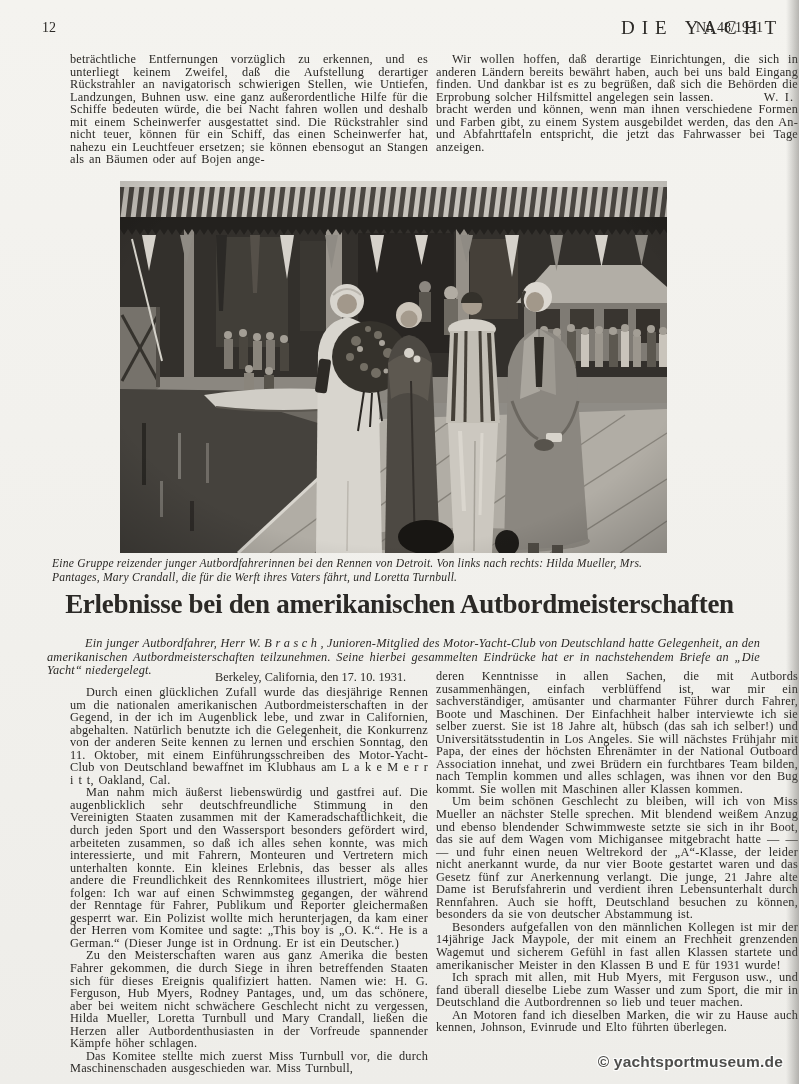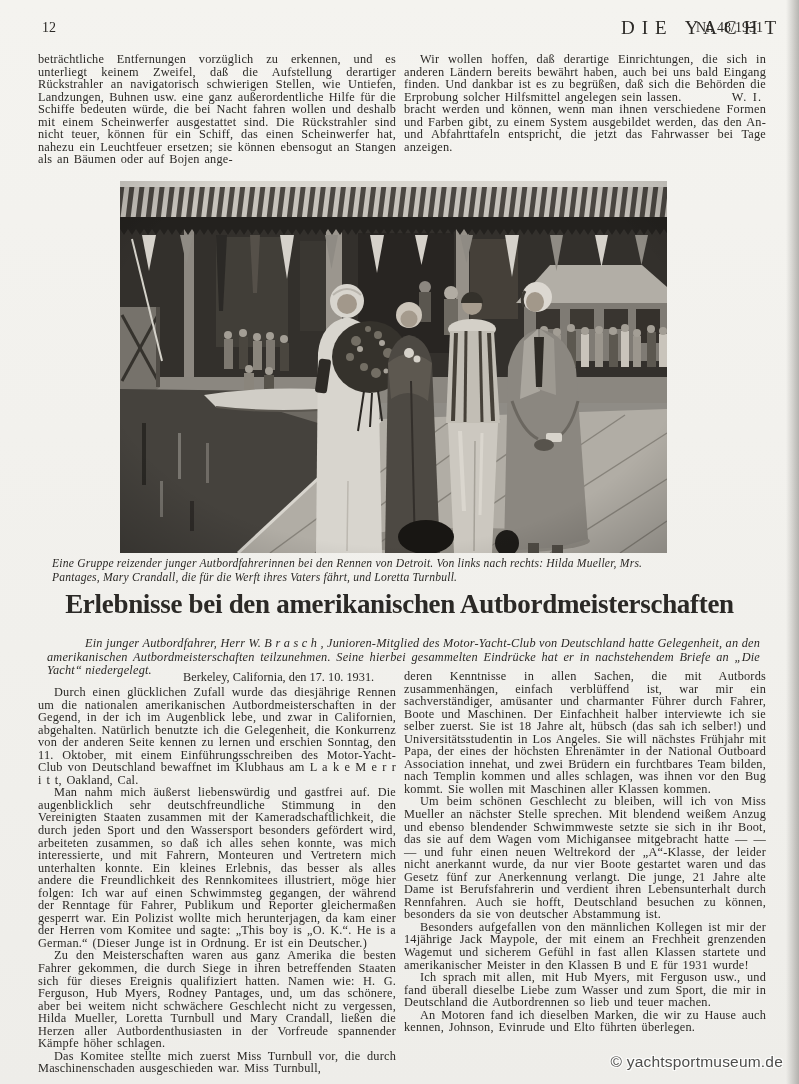--- a/index.html
+++ b/index.html
@@ -11,21 +11,21 @@
   .page::after {
     content:""; position:absolute; top:0; right:0; width:13px; height:100%;
     background:linear-gradient(to right, rgba(90,88,84,0), rgba(90,88,84,0.40));
     pointer-events:none;
   }
   .pnum  { position:absolute; left:42px;  top:20px; font-size:14px; }
   .ptitle{ position:absolute; left:0; right:16px; top:17px; text-align:right;
            font-size:19px; letter-spacing:7px; }
   .pissue{ position:absolute; right:36px; top:20px; font-size:14px;margin-left:24px; }
 
-  .col { position:absolute; }
+  .col { position:absolute;margin-left:32px; }
   .topleft  { left:38px;  top:53px; width:358px; }
   .topright { left:404px; top:53px; width:362px; }
   p.just { margin:0; text-align:justify; font-size:12.3px; line-height:12.55px;
            letter-spacing:0.2px; word-spacing:1.5px; }
   p.ind  { text-indent:16px; }
   p.sigp { position:relative; }
   .sig   { position:absolute; right:4px; bottom:0; letter-spacing:1px; }
 
   .photo { position:absolute; left:120px; top:181px; width:547px; height:372px;
            background:#8f8c86; }
@@ -40,21 +40,21 @@
 
   .intro { position:absolute; left:47px; top:637px; width:713px; margin:0;
            font-style:italic; font-size:12.3px; line-height:13.6px;
            text-align:justify; text-indent:38px; letter-spacing:0.2px; }
 
   .bodyleft  { left:38px;  top:670px; width:358px; }
   .bodyright { left:404px; top:670px; width:362px; }
   .dateline  { font-size:12.3px; margin:0 0 1px 145px; white-space:nowrap; }
 
   .watermark { position:absolute; right:16px; top:1053px;
-    font-family:"Liberation Sans", sans-serif; font-weight:normal; font-size:15.5px;
+    font-family:"Liberation Sans", sans-serif; font-weight:bold; font-size:15.5px;
     color:#4e4e4c; letter-spacing:0.2px;
     text-shadow:-1px -1px 0 #fdfdfc, 1px -1px 0 #fdfdfc, -1px 1px 0 #fdfdfc,
                  1px 1px 0 #fdfdfc, 0 0 3px #ffffff; }
 </style>
 </head>
 <body>
 
 <div class="page">
 
   <span class="pnum">12</span>

